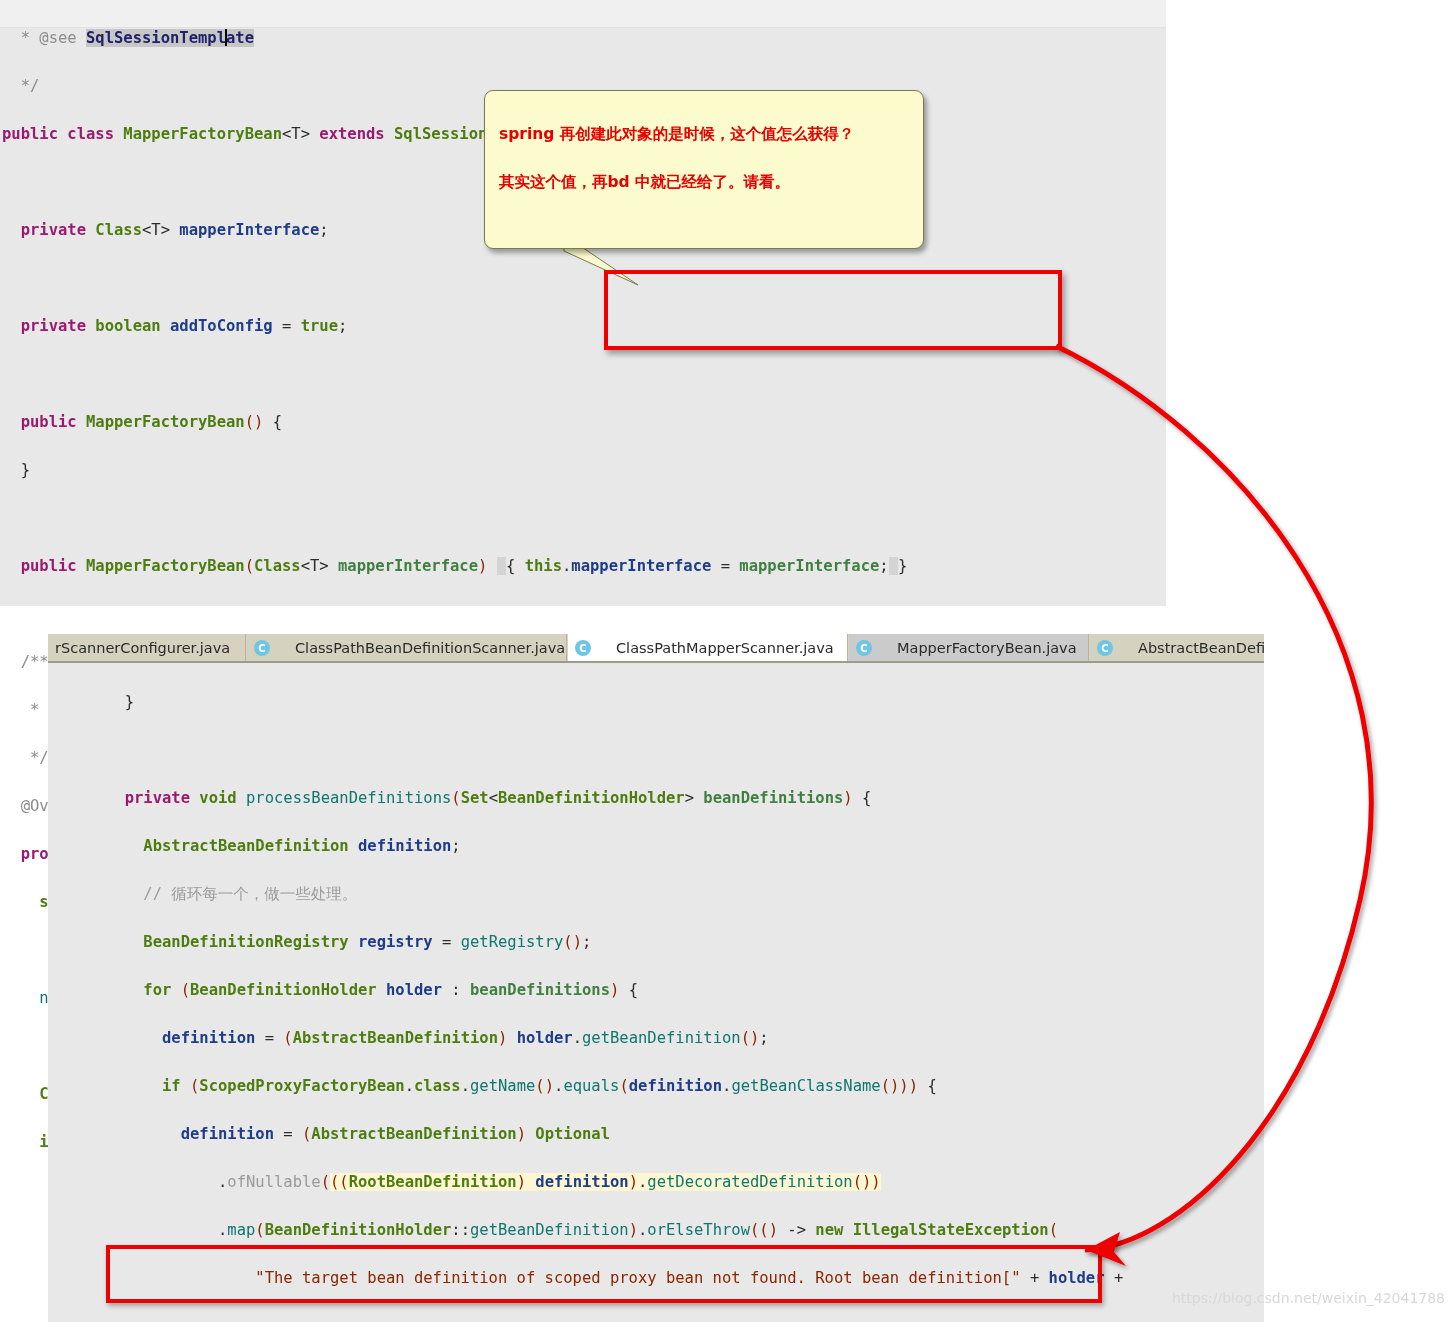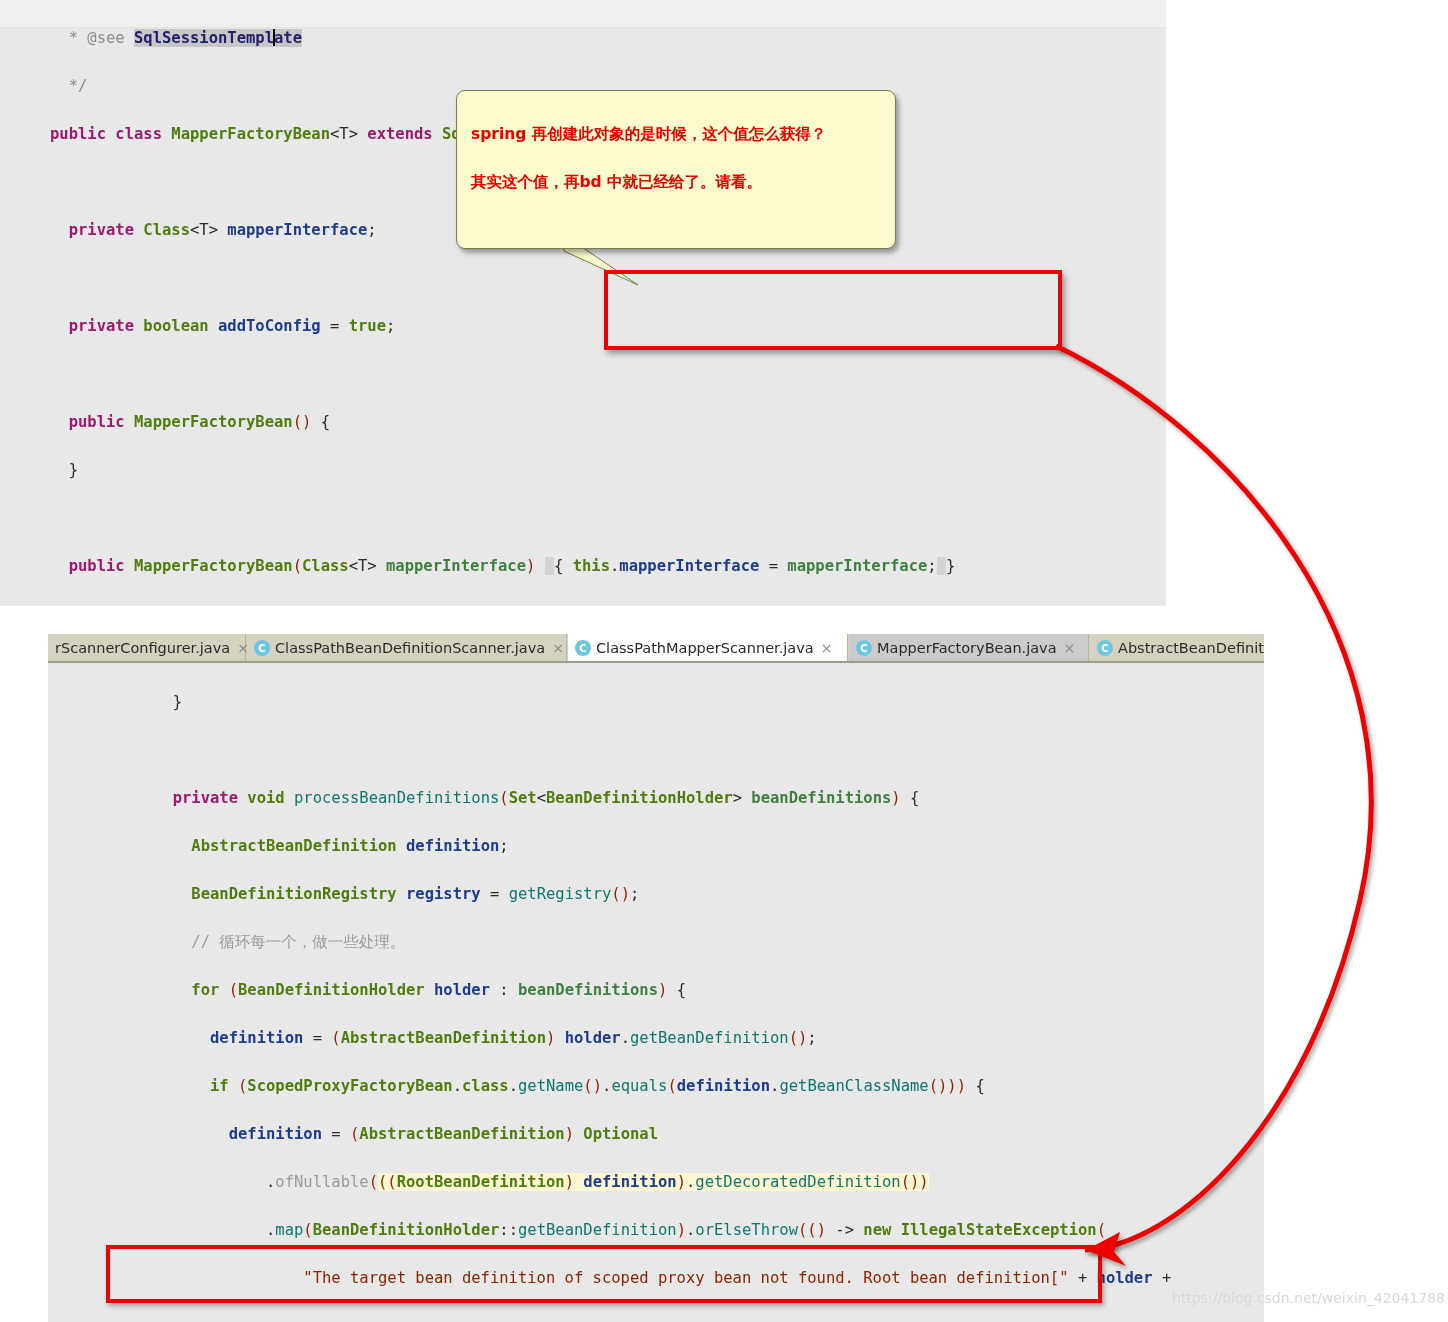--- a/index.html
+++ b/index.html
@@ -5,21 +5,21 @@
   html,body{margin:0;padding:0;background:#ffffff;}
   body{width:1448px;height:1322px;position:relative;overflow:hidden;
        font-family:"DejaVu Sans Mono","Liberation Mono",monospace;}
 
   
   #top-panel{position:absolute;left:0;top:0;width:1166px;height:606px;
              background:#e8e8e8;}
   #top-strip{position:absolute;left:0;top:0;width:1166px;height:27px;
              background:#f0f0f0;border-bottom:1px solid #e2e2e2;}
   .code{position:absolute;white-space:pre;font-size:15.5px;line-height:24px;
-        font-family:"DejaVu Sans Mono","Liberation Mono",monospace;letter-spacing:0px;padding-left:48px;}
+        font-family:"DejaVu Sans Mono","Liberation Mono",monospace;letter-spacing:0px;}
   #top-code{left:0;top:2px;width:1166px;}
   .ln{height:24px;padding-left:2px;}
   .kw2{color:#4d7c0f;font-weight:bold;}
   .mod{color:#9b1a6e;font-weight:bold;}
   .cls{color:#4d7c0f;font-weight:bold;}
   .cm{color:#9a9a9a;font-style:normal;}
   .cmb{color:#9a9a9a;}
   .doc{color:#8c8c8c;}
   .str{color:#8b2500;}
   .fn{color:#0f766e;font-weight:normal;}
@@ -28,21 +28,21 @@
   .fld{color:#1f3c88;font-weight:bold;}
   .par{color:#3f7f3f;font-weight:bold;}
   .hlsel{background:#c7c7c7;color:#20216b;font-weight:bold;}
   .hly{background:#fdf6d3;}
   .greyb{background:#d4d4d4;}
   .hint{color:#8e8e8e;background:#e1e1e1;font-size:13.5px;}
   .caret{display:inline-block;width:0;border-left:2px solid #000;height:17px;
          vertical-align:-3px;margin:0 -1px;}
 
   
-  #callout{position:absolute;left:456px;top:90px;width:438px;height:157px;
+  #callout{position:absolute;left:484px;top:90px;width:438px;height:157px;
            background:#fcfbcd;border:1px solid #7a7a50;border-radius:9px;
            box-shadow:3px 4px 5px rgba(0,0,0,.35);z-index:40;}
   #callout .ctext{position:absolute;left:14px;top:32px;width:408px;
            color:#e60000;font-weight:bold;font-size:15.5px;line-height:23px;
            font-family:"DejaVu Sans","Liberation Sans",sans-serif;}
   #callout .ctext .l2{display:block;margin-top:25px;}
   #callout-tail{position:absolute;left:560px;top:235px;width:100px;height:55px;z-index:39;}
 
   
   .redbox{position:absolute;border:4px solid #ee0000;background:transparent;z-index:45;}
@@ -53,21 +53,21 @@
   #arrow-svg{position:absolute;left:0;top:0;width:1448px;height:1322px;
              pointer-events:none;z-index:50;}
 
   
   #bottom-panel{position:absolute;left:48px;top:634px;width:1216px;height:688px;
                 background:#e8e8e8;}
   #tabbar{position:absolute;left:0;top:0;width:1216px;height:28px;
           background:#d6d2c0;overflow:hidden;}
   .tab{position:absolute;top:0;height:28px;display:flex;align-items:center;
        font-family:"DejaVu Sans","Liberation Sans",sans-serif;font-size:14.5px;
-       color:#2a2a2a;padding:0 7px;box-sizing:border-box;border-right:1px solid #b9b4a2;}
+       color:#2a2a2a;padding:0 7px;box-sizing:border-box;border-right:1px solid #b9b4a2;gap:20px;}
   .tab.sel{background:#ffffff;}
   .tab.plain-tab{background:#d6d2c0;}
   .tab.grey-tab{background:#cbcbcb;}
   .tab .ficon{width:16px;height:16px;border-radius:50%;background:#6fc6e3;
        color:#fff;font-size:10px;font-weight:bold;display:flex;align-items:center;
        justify-content:center;margin-right:5px;font-family:"DejaVu Sans",sans-serif;
        flex:0 0 auto;}
   .tab .lbl{white-space:nowrap;}
   .tab .xc{margin-left:7px;color:#8a8a8a;font-size:14px;}
   #tabbar-underline{position:absolute;left:0;top:27px;width:1216px;height:2px;background:#9e9a8c;}
@@ -165,22 +165,22 @@
   </div>
   <div id="tabbar-underline"></div>
 
   <div id="bottom-gutter"></div>
 
   <div id="bottom-code" class="code">
 <div class="ln"><span class="plain">     }</span></div>
 <div class="ln">&nbsp;</div>
 <div class="ln">     <span class="mod">private</span> <span class="kw2">void</span> <span class="fn">processBeanDefinitions</span><span class="punc">(</span><span class="cls">Set</span><span class="plain">&lt;</span><span class="cls">BeanDefinitionHolder</span><span class="plain">&gt; </span><span class="par">beanDefinitions</span><span class="punc">)</span> <span class="plain">{</span></div>
 <div class="ln">       <span class="cls">AbstractBeanDefinition</span> <span class="fld">definition</span><span class="plain">;</span></div>
+<div class="ln">       <span class="cm">// 循环每一个，做一些处理。</span></div>
 <div class="ln">       <span class="cls">BeanDefinitionRegistry</span> <span class="fld">registry</span> <span class="plain">= </span><span class="fn">getRegistry</span><span class="punc">()</span><span class="plain">;</span></div>
-<div class="ln">       <span class="cm">// 循环每一个，做一些处理。</span></div>
 <div class="ln">       <span class="kw2">for</span> <span class="punc">(</span><span class="cls">BeanDefinitionHolder</span> <span class="fld">holder</span> <span class="plain">: </span><span class="par">beanDefinitions</span><span class="punc">)</span> <span class="plain">{</span></div>
 <div class="ln">         <span class="fld">definition</span> <span class="plain">= </span><span class="punc">(</span><span class="cls">AbstractBeanDefinition</span><span class="punc">)</span> <span class="fld">holder</span><span class="plain">.</span><span class="fn">getBeanDefinition</span><span class="punc">()</span><span class="plain">;</span></div>
 <div class="ln">         <span class="kw2">if</span> <span class="punc">(</span><span class="cls">ScopedProxyFactoryBean</span><span class="plain">.</span><span class="kw2">class</span><span class="plain">.</span><span class="fn">getName</span><span class="punc">()</span><span class="plain">.</span><span class="fn">equals</span><span class="punc">(</span><span class="fld">definition</span><span class="plain">.</span><span class="fn">getBeanClassName</span><span class="punc">()))</span> <span class="plain">{</span></div>
 <div class="ln">           <span class="fld">definition</span> <span class="plain">= </span><span class="punc">(</span><span class="cls">AbstractBeanDefinition</span><span class="punc">)</span> <span class="cls">Optional</span></div>
 <div class="ln">               <span class="plain">.</span><span class="cmb">ofNullable</span><span class="punc">(</span><span class="hly"><span class="punc">((</span><span class="cls">RootBeanDefinition</span><span class="punc">)</span> <span class="fld">definition</span><span class="punc">)</span><span class="plain">.</span><span class="fn">getDecoratedDefinition</span><span class="punc">())</span></span></div>
 <div class="ln">               <span class="plain">.</span><span class="fn">map</span><span class="punc">(</span><span class="cls">BeanDefinitionHolder</span><span class="plain">::</span><span class="fn">getBeanDefinition</span><span class="punc">)</span><span class="plain">.</span><span class="fn">orElseThrow</span><span class="punc">(()</span> <span class="plain">-&gt; </span><span class="kw2">new</span> <span class="cls">IllegalStateException</span><span class="punc">(</span></div>
 <div class="ln">                   <span class="str">"The target bean definition of scoped proxy bean not found. Root bean definition["</span> <span class="plain">+ </span><span class="fld">holder</span> <span class="plain">+</span></div>
 
 
 

